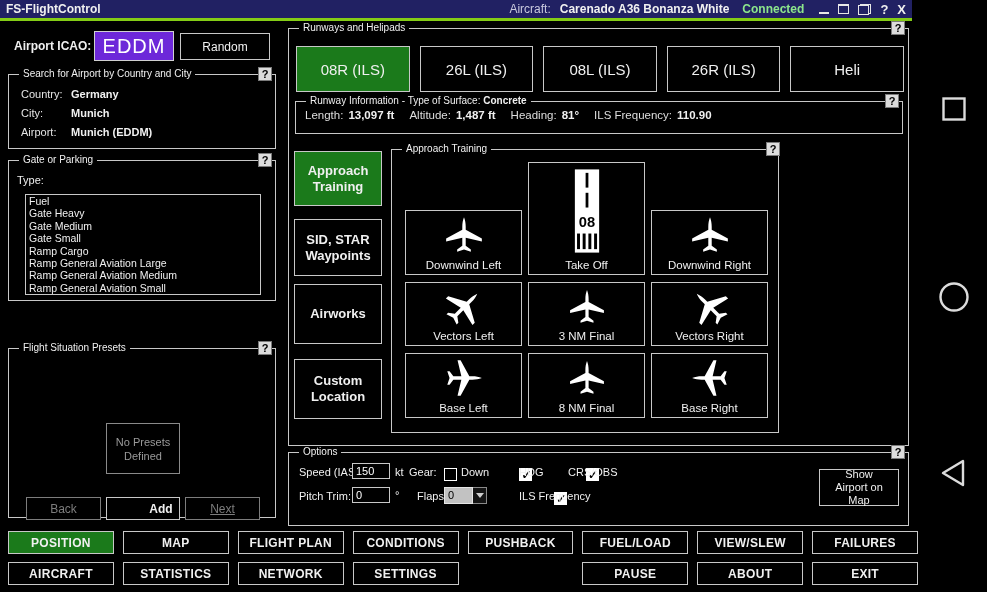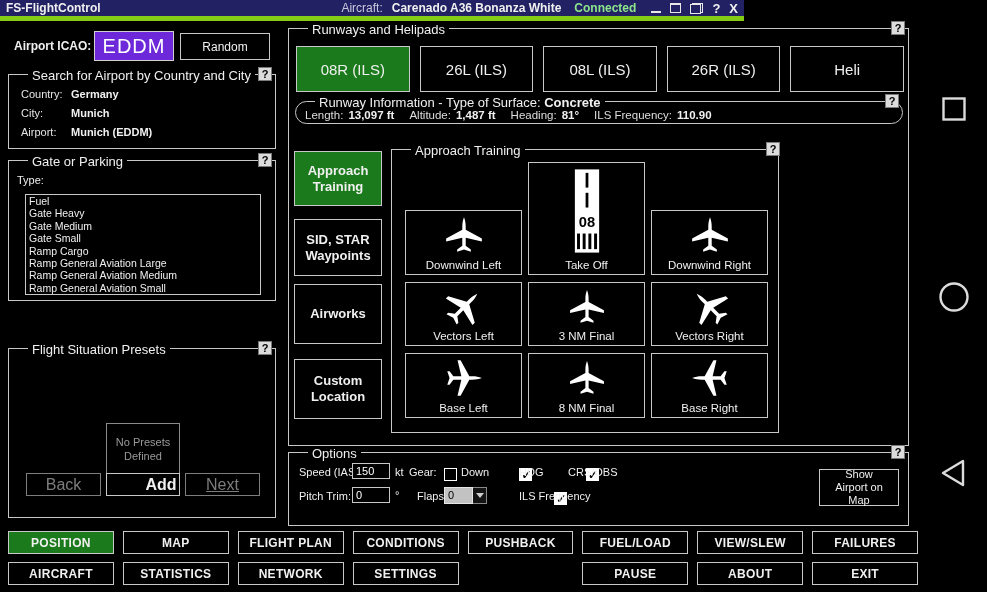--- a/index.html
+++ b/index.html
@@ -1,40 +1,40 @@
 <!DOCTYPE html>
 <html><head>
 <meta charset="utf-8">
 <style>
   * { margin:0; padding:0; box-sizing:border-box; }
   html,body { width:987px; height:592px; background:#000; overflow:hidden;
               font-family:"Liberation Sans", sans-serif; color:#f0f0f0; }
   .abs { position:absolute; }
 
   
-  .titlebar { position:absolute; left:0; top:0; width:744px; height:21px;
-              background:#212163; border-bottom:5px solid #84cc16;
+  .titlebar { position:absolute; left:0; top:0; width:912px; height:21px;
+              background:#212163; border-bottom:3px solid #84cc16;
               display:flex; align-items:center; padding:0 6px; }
   .tb-title { font-size:12px; font-weight:bold; }
   .tb-right { margin-left:auto; display:flex; align-items:center; gap:9px; font-size:12px; }
   .tb-aclabel { color:#c9c9de; }
   .tb-acname { font-weight:bold; }
   .tb-status { font-weight:bold; color:#8ce68c; margin-left:4px; }
   .tb-ico { display:inline-block; cursor:default; }
   .tb-min { width:10px; height:9px; border-bottom:2px solid #e8e8e8; margin-left:6px;}
   .tb-max { width:11px; height:10px; border:1px solid #e8e8e8; border-top:2px solid #e8e8e8; }
   .tb-restore { position:relative; width:13px; height:11px; }
   .tb-restore::before { content:""; position:absolute; right:0; top:0; width:9px; height:8px; border:1px solid #e8e8e8; }
   .tb-restore::after  { content:""; position:absolute; left:0; bottom:0; width:9px; height:8px; border:1px solid #e8e8e8; background:#212163; }
   .tb-help, .tb-close { font-weight:bold; font-size:13px; color:#f0f0f0; }
 
   
   .gbox { position:absolute; border:1px solid #c8c8c8; }
-  .legend { position:absolute; top:-7px; left:19px; background:#000; padding:0 4px;
-            font-size:13px; white-space:nowrap; }
+  .legend { position:absolute; top:-7px; left:10px; background:#000; padding:0 4px;
+            font-size:10px; white-space:nowrap; }
   .legend b { font-weight:bold; }
   .helpbtn { position:absolute; top:-8px; right:3px; width:14px; height:14px;
              background:#dcdcdc; border:1px solid #7a7a7a; color:#000;
              font-size:11px; font-weight:bold; text-align:center; line-height:13px; }
 
   
   .icao-label { left:14px; top:39px; font-size:12px; font-weight:bold; }
   .icao-input { left:94px; top:31px; width:80px; height:30px; background:#6d28d9;
                 border:1px solid #d0d0d0; color:#fff; font-size:20px;
                 text-align:center; font-family:"Liberation Sans",sans-serif; letter-spacing:1px; }
@@ -52,21 +52,21 @@
   .type-label { font-size:11px; margin:13px 0 7px 8px; }
   .listbox { position:absolute; left:16px; top:33px; width:236px; height:101px;
              border:1px solid #c8c8c8; font-size:10.5px; line-height:12.4px;
              padding-left:3px; overflow:hidden; }
   .listbox div { white-space:nowrap; cursor:default; }
 
   .nopresets { position:absolute; left:97px; top:74px; width:74px; height:51px;
                border:1px solid #8a8a8a; color:#9a9a9a; font-size:11px;
                display:flex; align-items:center; justify-content:center;
                text-align:center; line-height:14px; }
-  .preset-btn { position:absolute; top:124px; height:23px; font-size:16px; }
+  .preset-btn { position:absolute; top:148px; height:23px; font-size:12px; }
 
   
   .rwy-row { position:absolute; left:7px; top:17px; width:608px; height:46px;
              display:flex; gap:10px; }
   .rwy-btn { flex:1; font-size:15px; }
   .ri-content { position:absolute; left:9px; top:7px; display:flex; gap:15px;
                 font-size:11.5px; white-space:nowrap; }
   .ri-content .lbl { color:#dedede; margin-right:5px; }
   .ri-content .val { font-weight:bold; }
 
@@ -182,21 +182,21 @@
   <span class="helpbtn">?</span>
 
   <div class="rwy-row">
     <div class="btn green rwy-btn">08R (ILS)</div>
     <div class="btn rwy-btn">26L (ILS)</div>
     <div class="btn rwy-btn">08L (ILS)</div>
     <div class="btn rwy-btn">26R (ILS)</div>
     <div class="btn rwy-btn">Heli</div>
   </div>
 
-  <div class="gbox" style="left:6px; top:72px; width:608px; height:23px;border-radius:13px;">
+  <div class="gbox" style="left:6px; top:72px; width:608px; height:33px;">
     <span class="legend">
       <span>Runway Information - Type of Surface:</span>
       <b>Concrete</b>
     </span>
     <span class="helpbtn">?</span>
     <div class="ri-content">
       <span><span class="lbl">Length:</span><span class="val">13,097 ft</span></span>
       <span><span class="lbl">Altitude:</span><span class="val">1,487 ft</span></span>
       <span><span class="lbl">Heading:</span><span class="val">81°</span></span>
       <span><span class="lbl">ILS Frequency:</span><span class="val">110.90</span></span>

